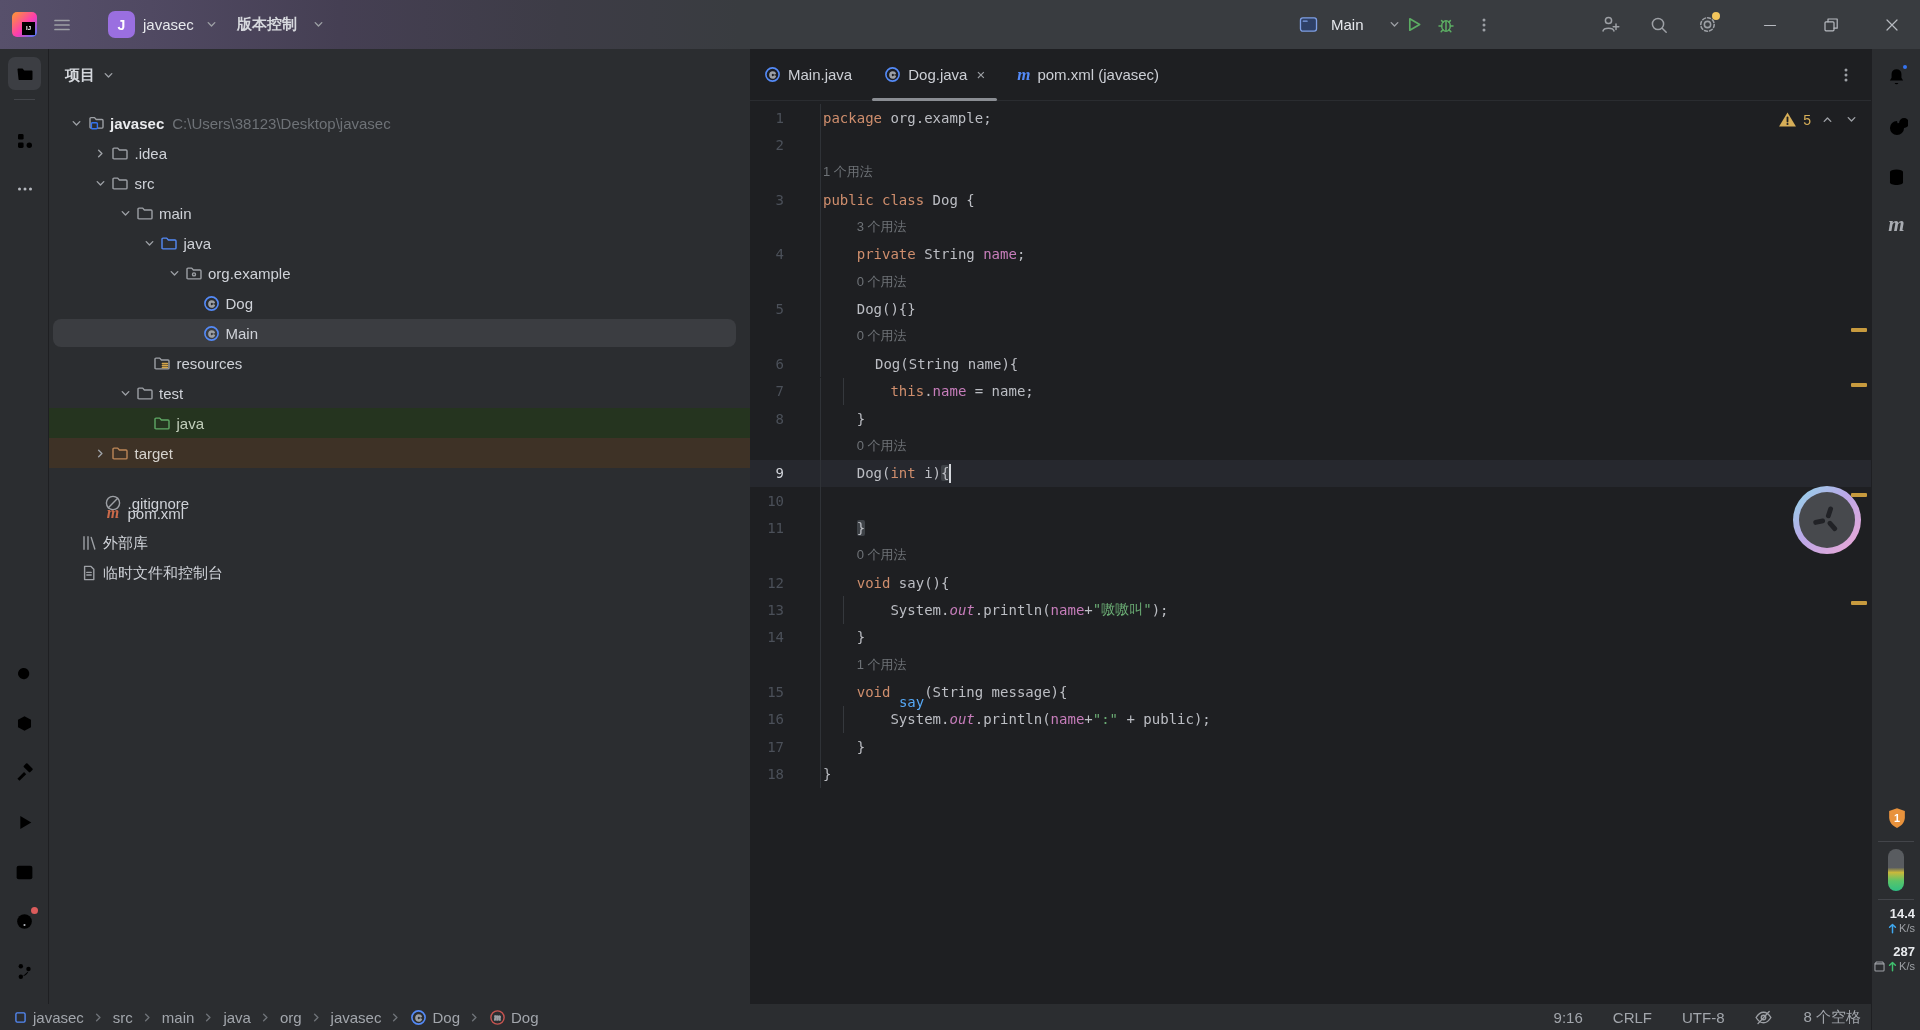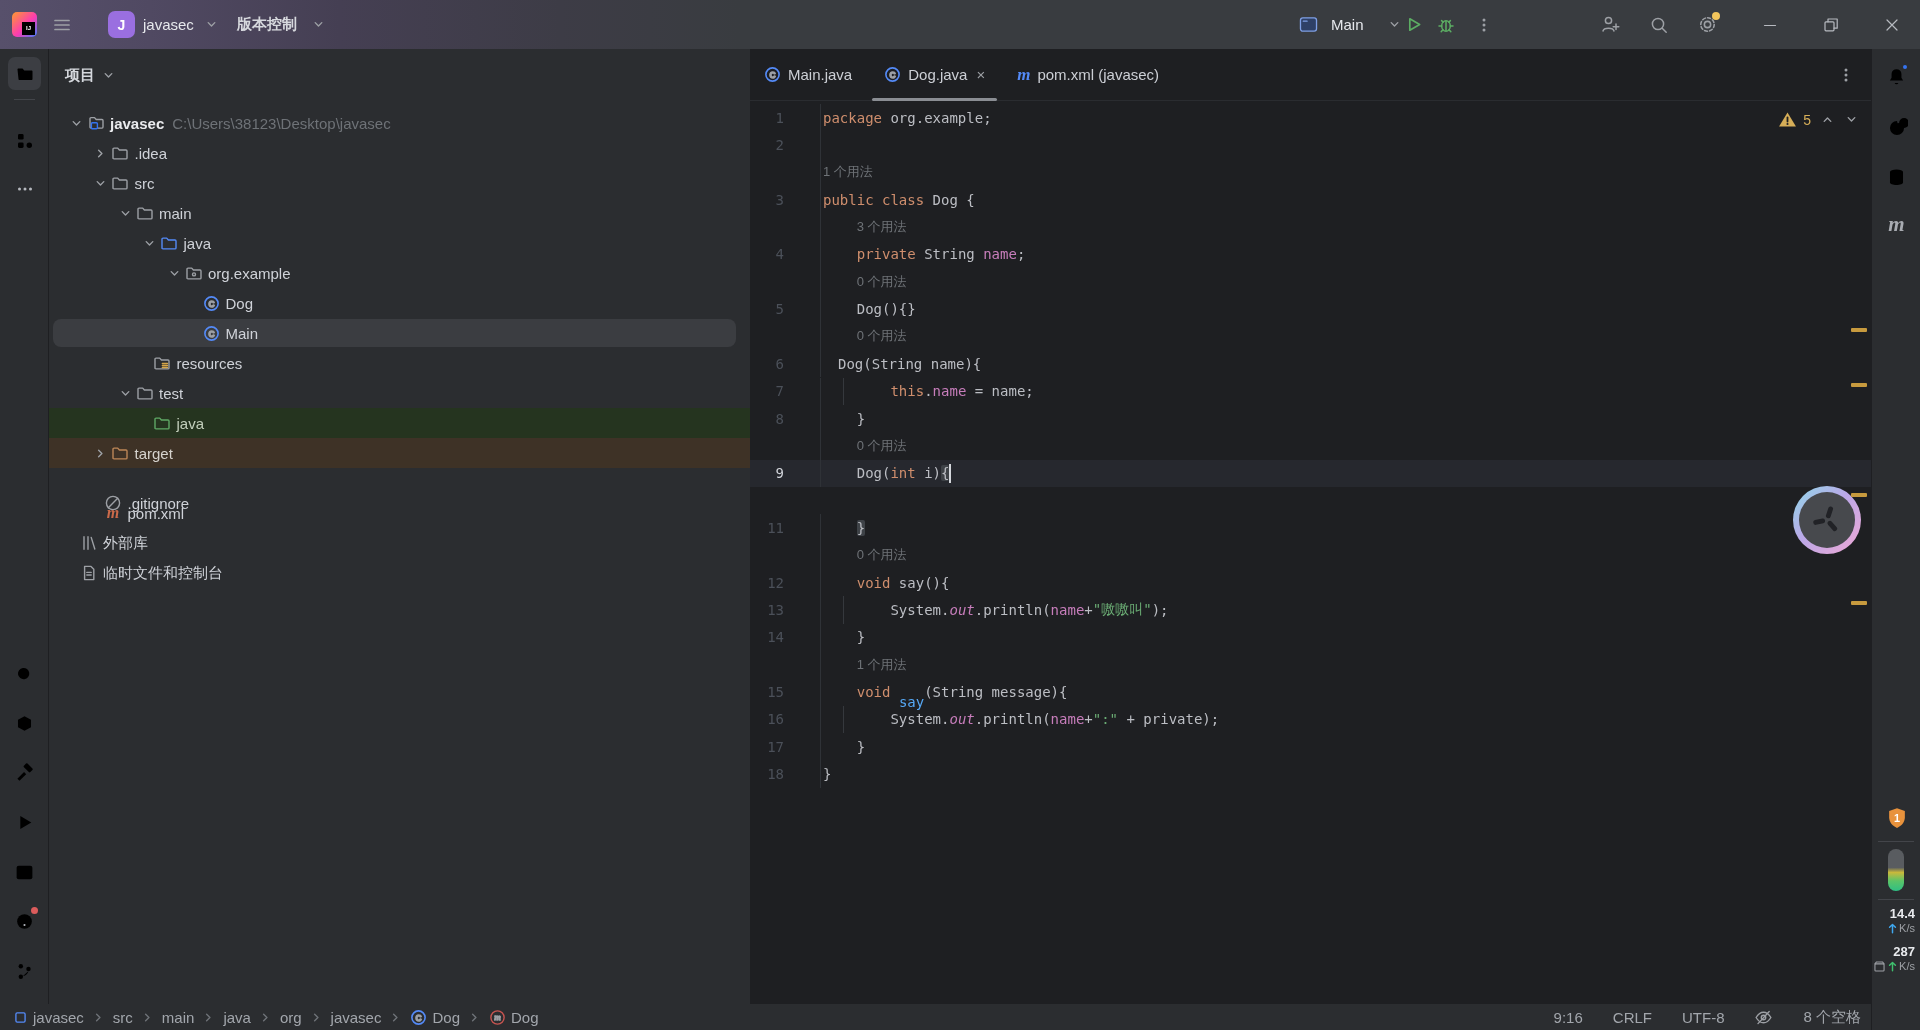--- a/index.html
+++ b/index.html
@@ -614,38 +614,42 @@
         <div class="crow" style="top: 194.45px; height: 27.35px;">
           <div class="gut">5</div>
           <div class="codeline" style="padding-left: 34.72px;"><span class="tk-pl">Dog(){}</span></div>
         </div>
         <div class="crow" style="top: 221.8px; height: 27.35px;">
           <div class="gut"></div>
           <div class="codeline" style="padding-left: 34.72px;"><span class="inlay">0 个用法</span></div>
         </div>
         <div class="crow" style="top: 249.15px; height: 27.35px;">
           <div class="gut">6</div>
-          <div class="codeline" style="padding-left: 16px;"><span class="tk-pl">Dog(String name){</span></div>
+          <div class="codeline" style="padding-left: 53px;"><span class="tk-pl">Dog(String name){</span></div>
         </div>
         <div class="crow" style="top: 276.5px; height: 27.35px;">
           <div class="gut">7</div>
           <div class="codeline guided" style="padding-left: 68.44px;"><span class="tk-kw">this</span><span class="tk-pl">.</span><span class="tk-fld">name</span><span class="tk-pl"> = name;</span></div>
         </div>
         <div class="crow" style="top: 303.85px; height: 27.35px;">
           <div class="gut">8</div>
           <div class="codeline" style="padding-left: 34.72px;"><span class="tk-pl">}</span></div>
         </div>
         <div class="crow" style="top: 331.2px; height: 27.35px;">
           <div class="gut"></div>
           <div class="codeline" style="padding-left: 34.72px;"><span class="inlay">0 个用法</span></div>
         </div>
         <div class="crow cur" style="top: 358.55px; height: 27.35px;">
           <div class="gut">9</div>
           <div class="codeline" style="padding-left: 34.72px;"><span class="tk-pl">Dog(</span><span class="tk-kw">int</span><span class="tk-pl"> i)</span><span class="tk-pl tk-brace">{</span><span class="caret"></span></div>
         </div>
+        <div class="crow" style="top: 385.9px; height: 27.35px;">
+          <div class="gut">10</div>
+          <div class="codeline" style="padding-left: 1px;"></div>
+        </div>
         <div class="crow" style="top: 413.25px; height: 27.35px;">
           <div class="gut">11</div>
           <div class="codeline" style="padding-left: 34.72px;"><span class="tk-pl tk-brace">}</span></div>
         </div>
         <div class="crow" style="top: 440.6px; height: 27.35px;">
           <div class="gut"></div>
           <div class="codeline" style="padding-left: 34.72px;"><span class="inlay">0 个用法</span></div>
         </div>
         <div class="crow" style="top: 467.95px; height: 27.35px;">
           <div class="gut">12</div>
@@ -662,21 +666,21 @@
         <div class="crow" style="top: 550px; height: 27.35px;">
           <div class="gut"></div>
           <div class="codeline" style="padding-left: 34.72px;"><span class="inlay">1 个用法</span></div>
         </div>
         <div class="crow" style="top: 577.35px; height: 27.35px;">
           <div class="gut">15</div>
           <div class="codeline" style="padding-left: 34.72px;"><span class="tk-kw">void</span><span class="tk-pl"> </span><span class="tk-mth">say</span><span class="tk-pl">(String message){</span></div>
         </div>
         <div class="crow" style="top: 604.7px; height: 27.35px;">
           <div class="gut">16</div>
-          <div class="codeline guided" style="padding-left: 68.44px;"><span class="tk-pl">System.</span><span class="tk-out">out</span><span class="tk-pl">.println(</span><span class="tk-fld">name</span><span class="tk-pl">+</span><span class="tk-str">":"</span><span class="tk-pl"> + private);</span></div>
+          <div class="codeline guided" style="padding-left: 68.44px;"><span class="tk-pl">System.</span><span class="tk-out">out</span><span class="tk-pl">.println(</span><span class="tk-fld">name</span><span class="tk-pl">+</span><span class="tk-str">":"</span><span class="tk-pl"> + public);</span></div>
         </div>
         <div class="crow" style="top: 632.05px; height: 27.35px;">
           <div class="gut">17</div>
           <div class="codeline" style="padding-left: 34.72px;"><span class="tk-pl">}</span></div>
         </div>
         <div class="crow" style="top: 659.4px; height: 27.35px;">
           <div class="gut">18</div>
           <div class="codeline" style="padding-left: 1px;"><span class="tk-pl">}</span></div>
         </div>
       </div>

